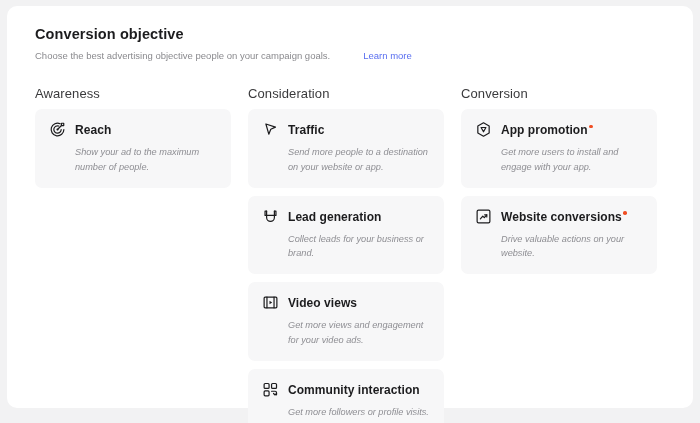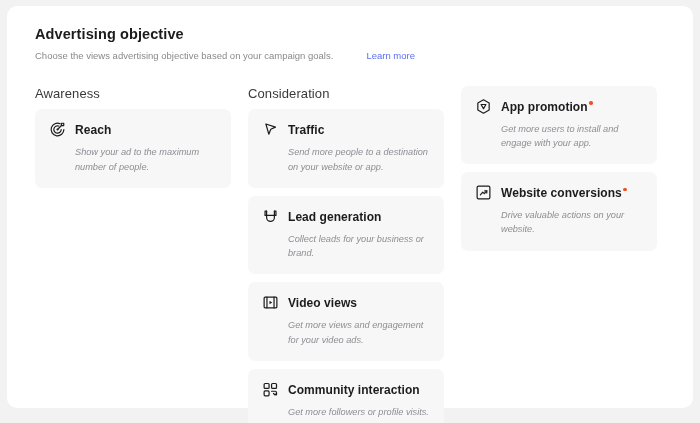--- a/index.html
+++ b/index.html
@@ -115,24 +115,24 @@
     margin: 7px 0 0 26px;
     font-style: italic;
   }
 </style>
 </head>
 <body>
 
 <div class="panel">
   <div class="panel-inner">
 
-    <div class="page-title">Advertising objective</div>
+    <div class="page-title">Conversion objective</div>
 
     <div class="subtitle-row">
-      <span>Choose the views advertising objective based on your campaign goals.</span><a class="learn-more" href="#">Learn more</a>
+      <span>Choose the best advertising objective people on your campaign goals.</span><a class="learn-more" href="#">Learn more</a>
     </div>
 
     <div class="columns">
 
       <div class="column">
         <div class="column-header">Awareness</div>
 
         <div class="card">
           <div class="card-head">
             <span class="card-icon">
@@ -205,20 +205,21 @@
                 <path d="M18.4 17.6l2.1 2.1 2.1-2.1" transform="translate(-2.1 0)"></path>
               </svg>
             </span>
             <span class="card-title"><span>Community interaction</span></span>
           </div>
           <div class="card-desc">Get more followers or profile visits.</div>
         </div>
       </div>
 
       <div class="column">
+        <div class="column-header">Conversion</div>
 
         <div class="card">
           <div class="card-head">
             <span class="card-icon">
               <svg width="17" height="17" viewBox="0 0 24 24" fill="none" stroke="#1c1c1e" stroke-width="1.7" stroke-linecap="round" stroke-linejoin="round">
                 <path d="M12 2.6l8 4.6v9.6l-8 4.6-8-4.6V7.2z"></path>
                 <path d="M8.6 9.2h6.8L12 15.2z"></path>
               </svg>
             </span>
             <span class="card-title"><span>App promotion</span><span class="badge-dot"></span></span>

